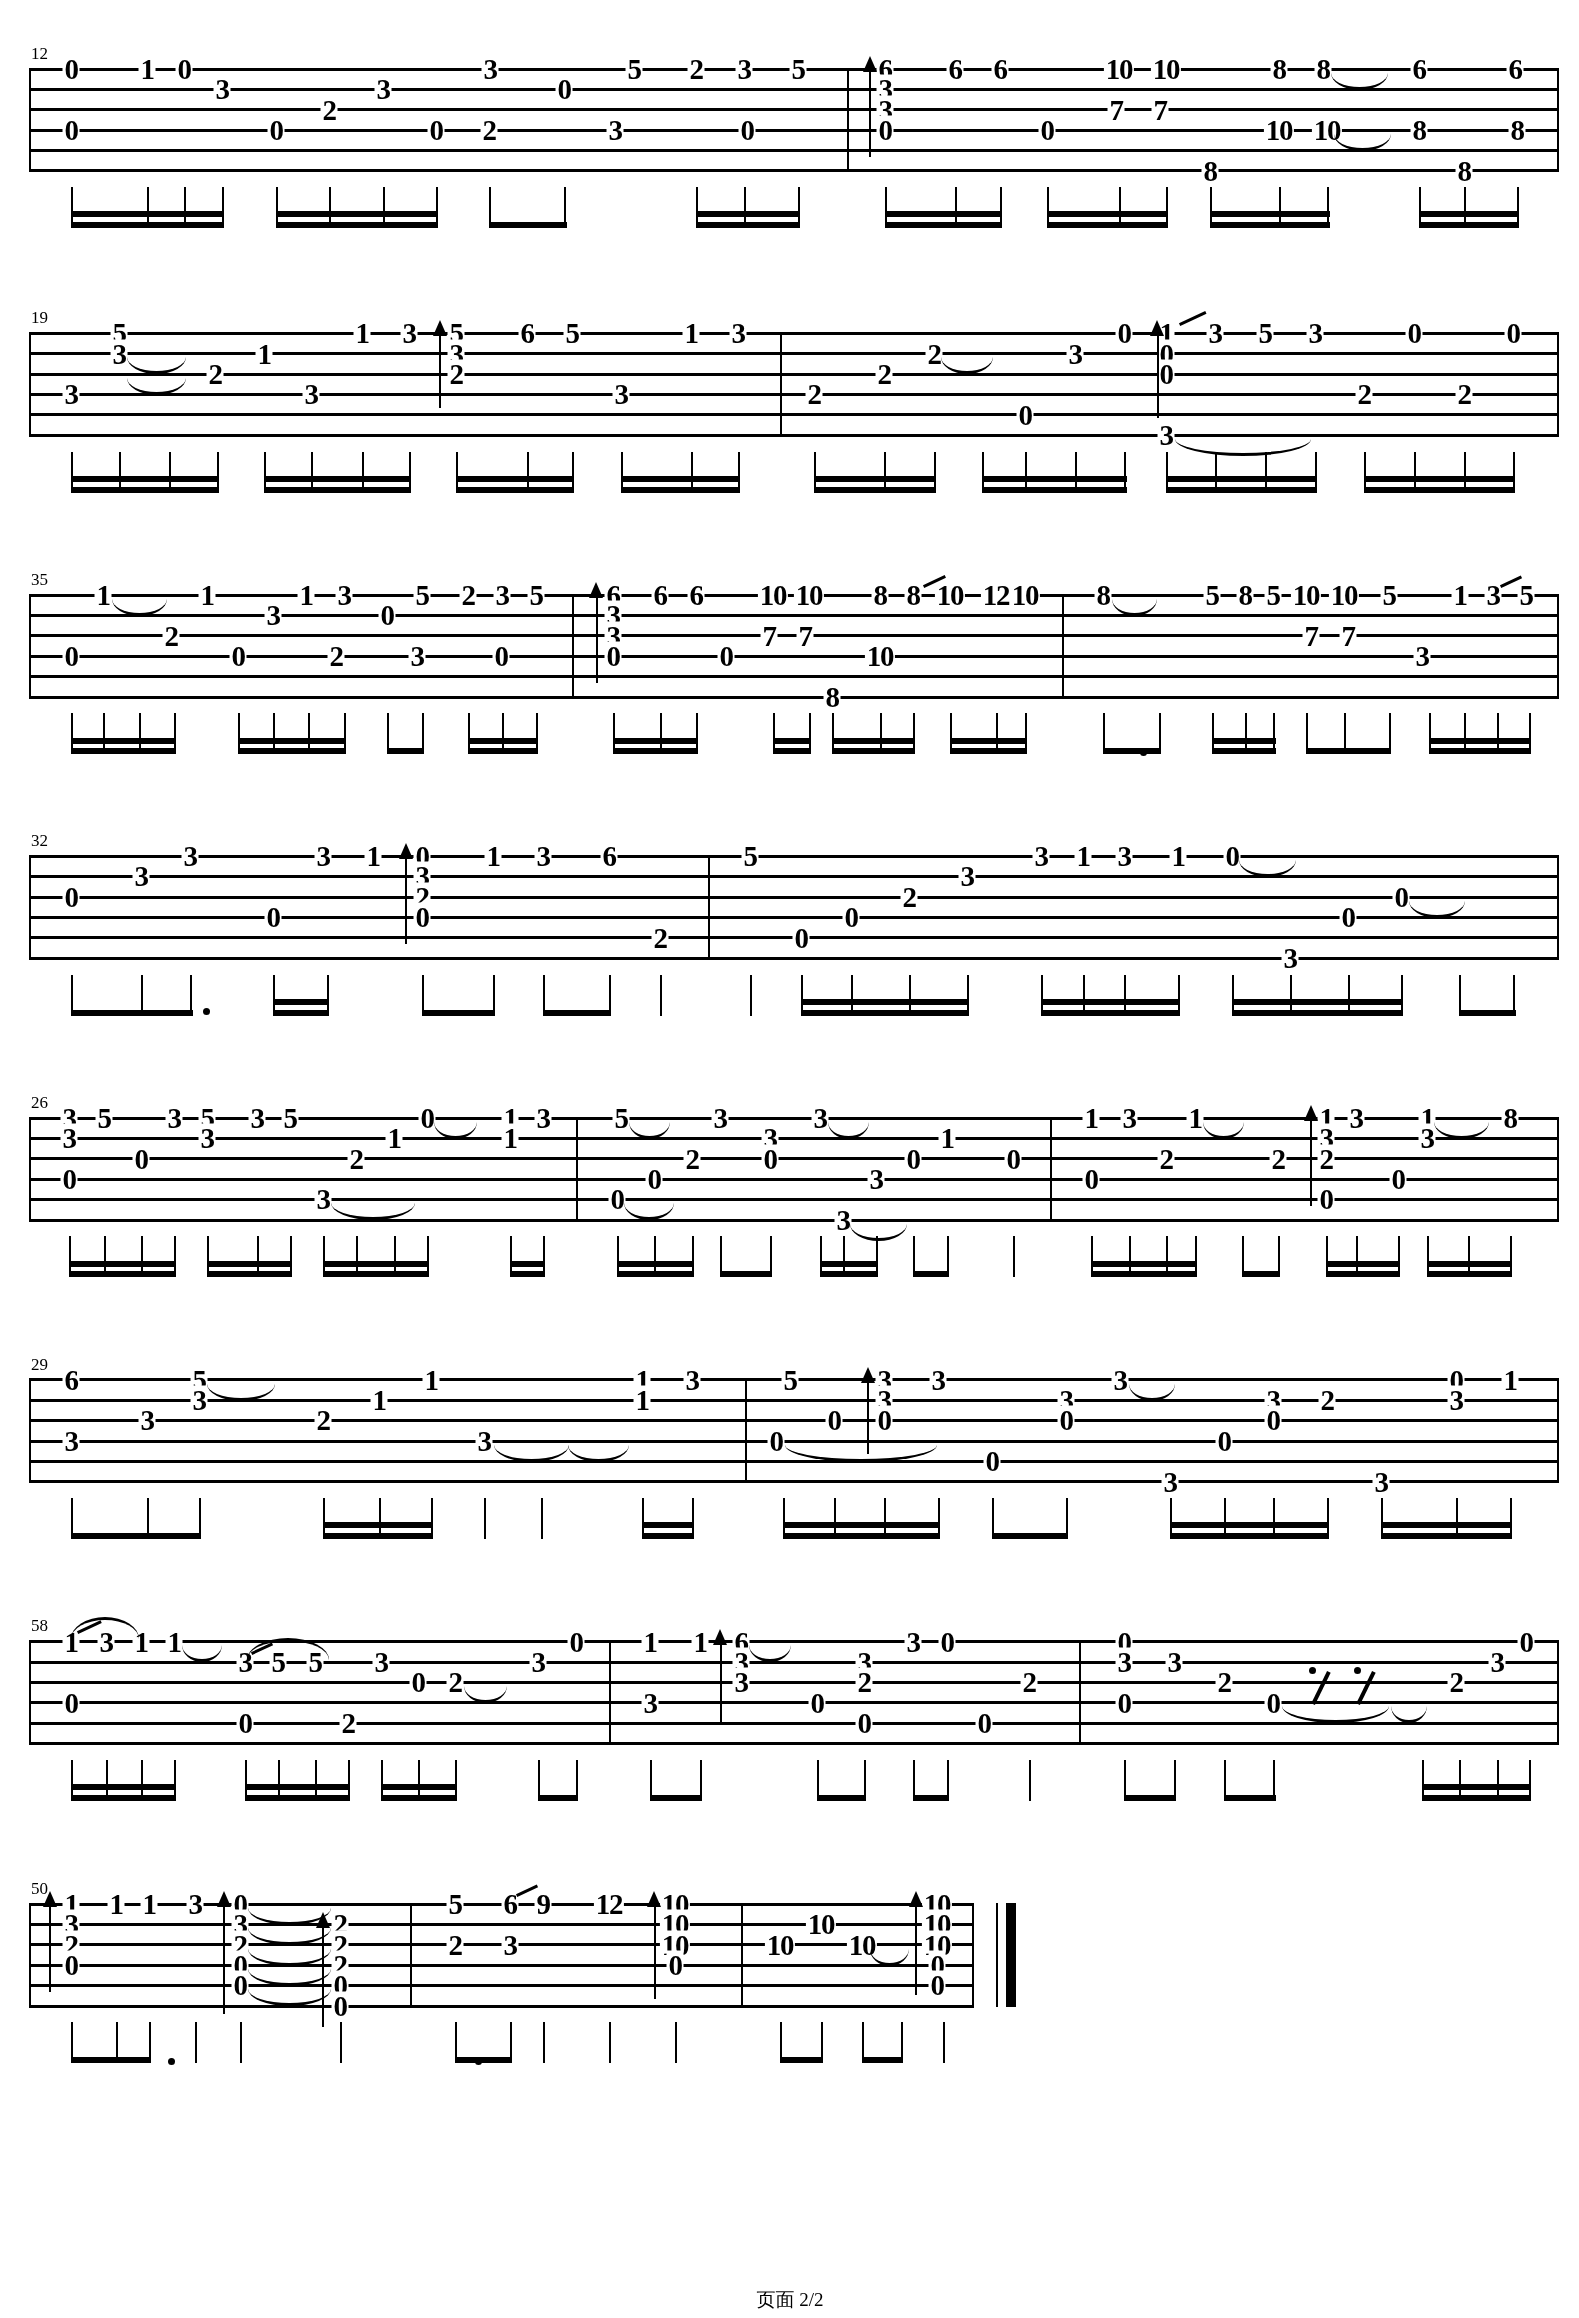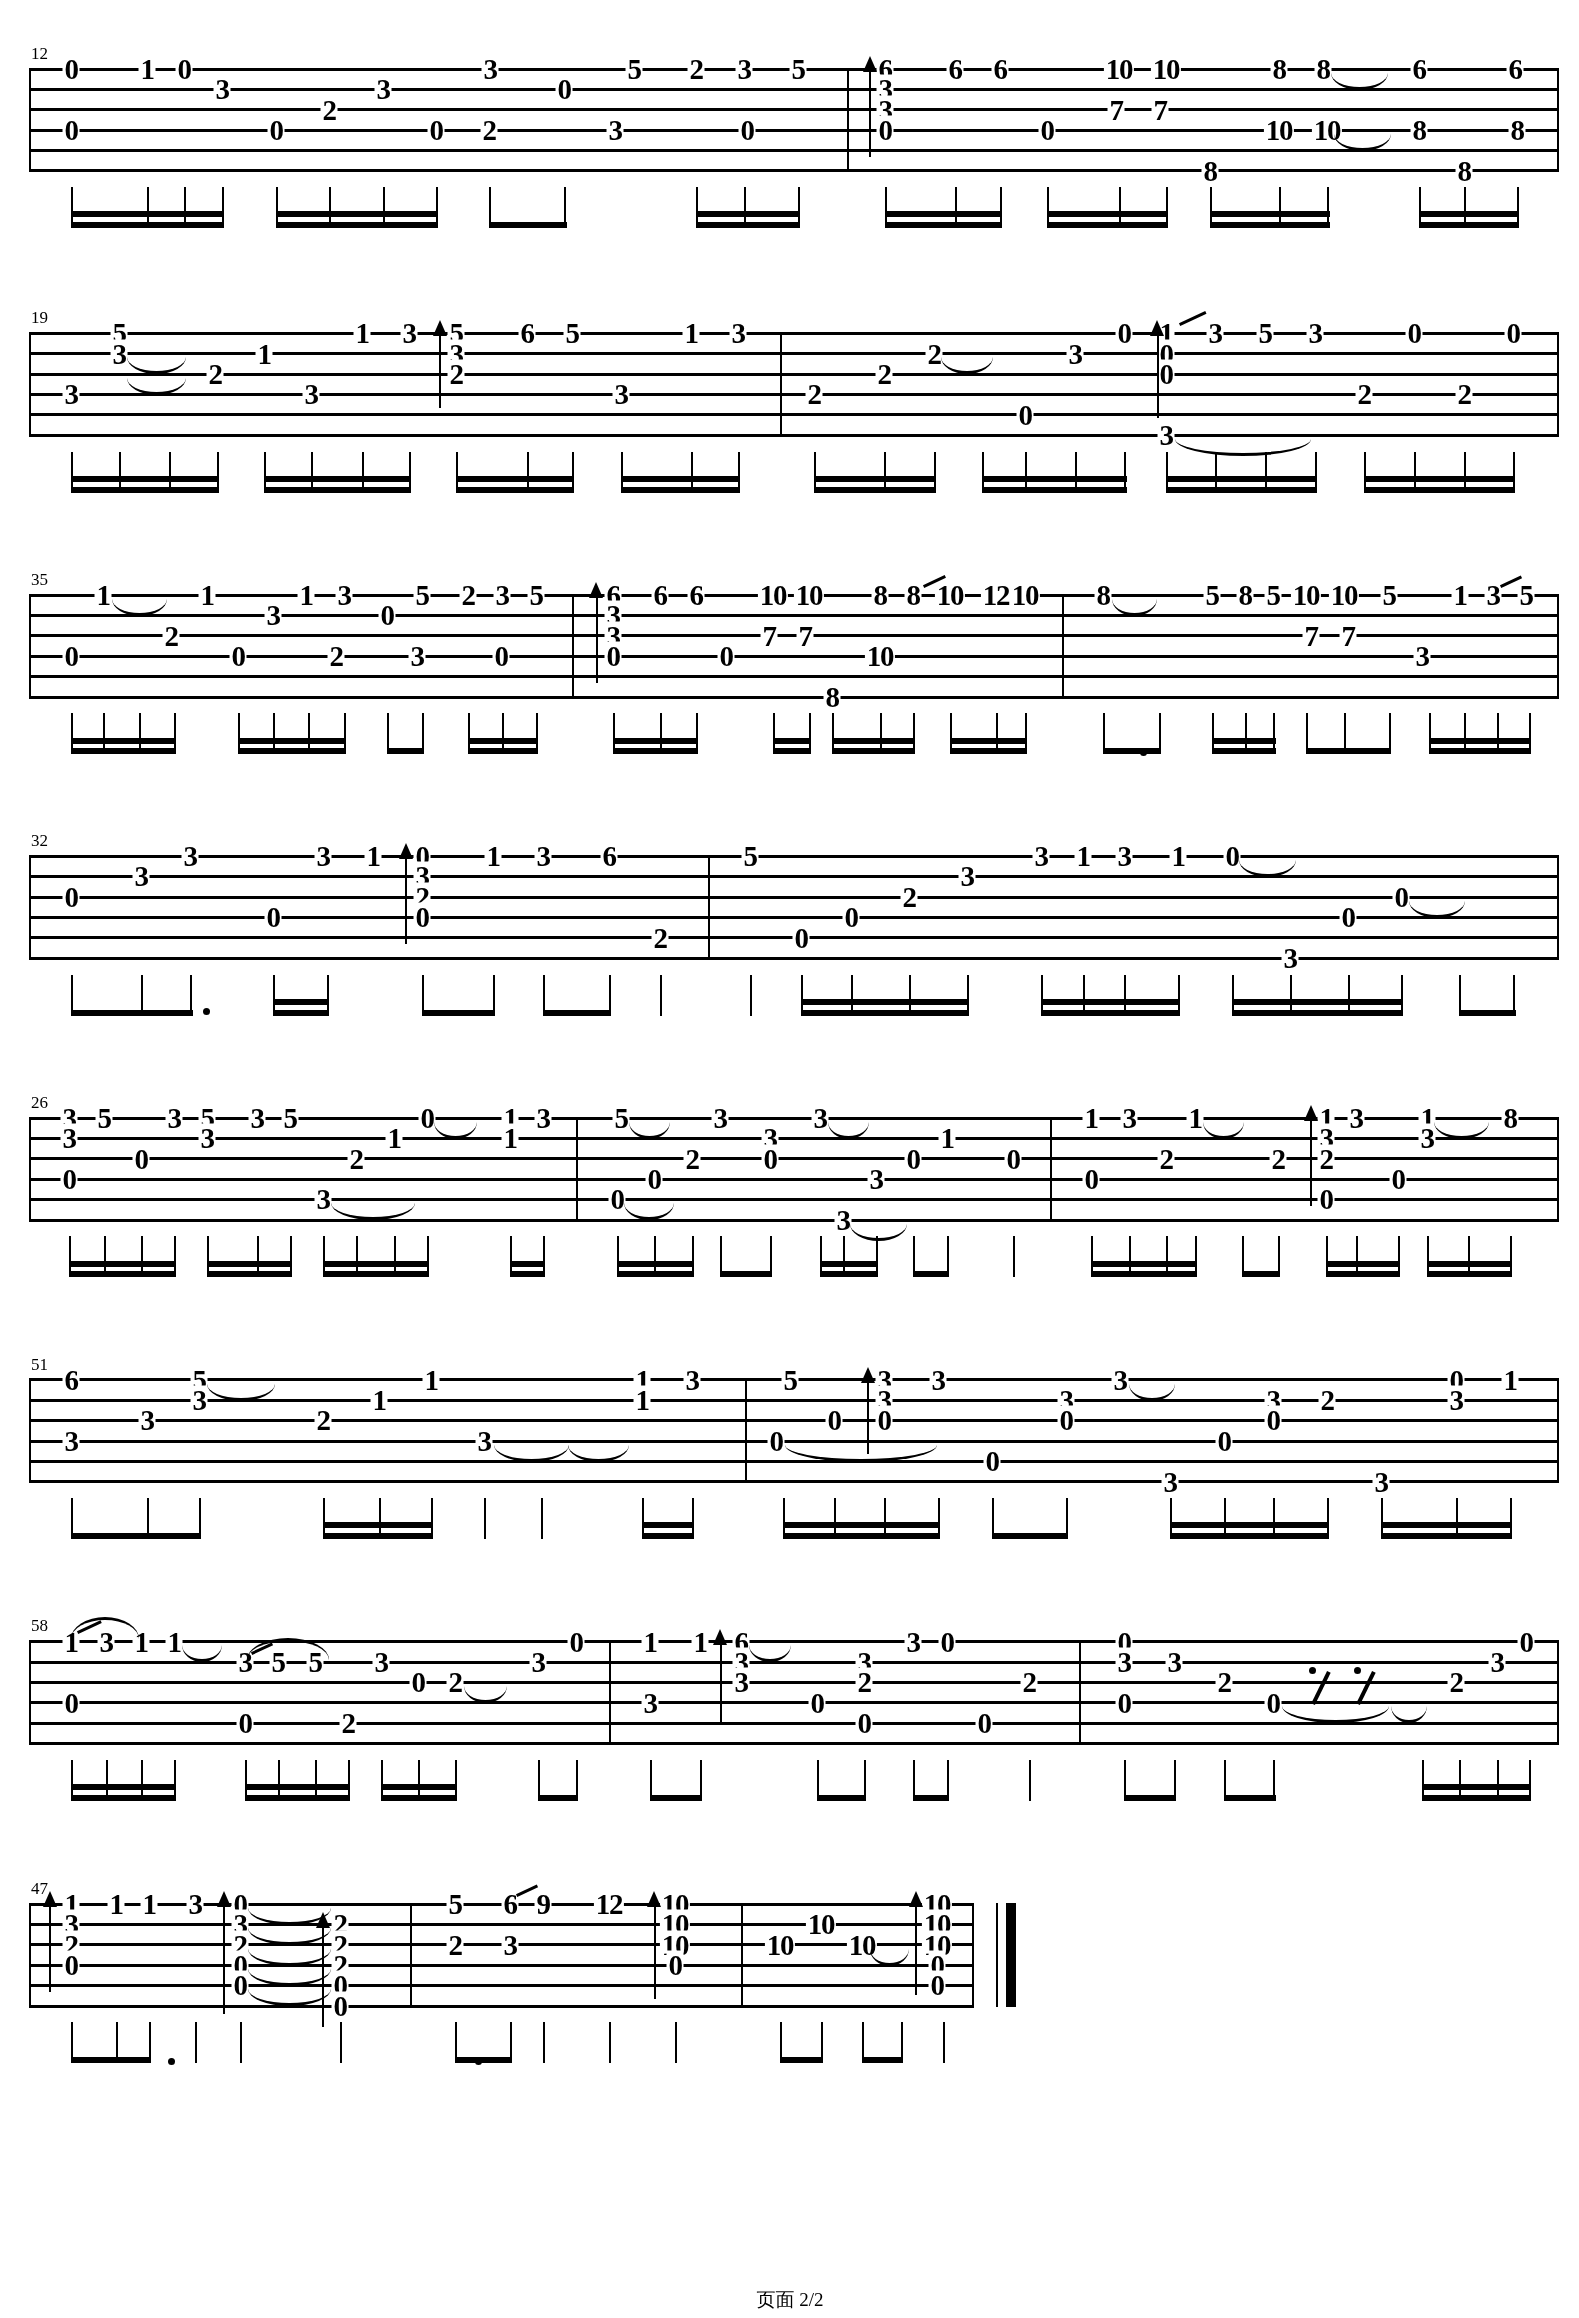--- a/index.html
+++ b/index.html
@@ -561,21 +561,21 @@
       <div class="stem" style="left: 1326px; top: 1236px; height: 41px;"></div>
       <div class="stem" style="left: 1356px; top: 1236px; height: 41px;"></div>
       <div class="stem" style="left: 1398px; top: 1236px; height: 41px;"></div>
       <div class="beam" style="left: 1326px; top: 1271px; width: 74px;"></div>
       <div class="beam" style="left: 1326px; top: 1261px; width: 74px;"></div>
       <div class="stem" style="left: 1427px; top: 1236px; height: 41px;"></div>
       <div class="stem" style="left: 1468px; top: 1236px; height: 41px;"></div>
       <div class="stem" style="left: 1510px; top: 1236px; height: 41px;"></div>
       <div class="beam" style="left: 1427px; top: 1271px; width: 85px;"></div>
       <div class="beam" style="left: 1427px; top: 1261px; width: 85px;"></div>
-      <div class="mnum" style="left: 31px; top: 1375px;">51</div>
+      <div class="mnum" style="left: 31px; top: 1375px;">29</div>
       <div class="staffline" style="left: 29px; top: 1378px; width: 1530px;"></div>
       <div class="staffline" style="left: 29px; top: 1399px; width: 1530px;"></div>
       <div class="staffline" style="left: 29px; top: 1419px; width: 1530px;"></div>
       <div class="staffline" style="left: 29px; top: 1440px; width: 1530px;"></div>
       <div class="staffline" style="left: 29px; top: 1460px; width: 1530px;"></div>
       <div class="staffline" style="left: 29px; top: 1480px; width: 1530px;"></div>
       <div class="vline" style="left: 29px; top: 1378px; height: 104px;"></div>
       <div class="vline" style="left: 1557px; top: 1378px; height: 104px;"></div>
       <div class="vline" style="left: 745px; top: 1378px; height: 104px;"></div>
       <div class="fret" style="left: 71px; top: 1380px;">6</div>
@@ -751,21 +751,21 @@
       <div class="beam" style="left: 1124px; top: 1795px; width: 52px;"></div>
       <div class="stem" style="left: 1224px; top: 1760px; height: 41px;"></div>
       <div class="stem" style="left: 1273px; top: 1760px; height: 41px;"></div>
       <div class="beam" style="left: 1224px; top: 1795px; width: 52px;"></div>
       <div class="stem" style="left: 1422px; top: 1760px; height: 41px;"></div>
       <div class="stem" style="left: 1459px; top: 1760px; height: 41px;"></div>
       <div class="stem" style="left: 1497px; top: 1760px; height: 41px;"></div>
       <div class="stem" style="left: 1529px; top: 1760px; height: 41px;"></div>
       <div class="beam" style="left: 1422px; top: 1795px; width: 109px;"></div>
       <div class="beam" style="left: 1422px; top: 1784px; width: 109px;"></div>
-      <div class="mnum" style="left: 31px; top: 1899px;">47</div>
+      <div class="mnum" style="left: 31px; top: 1899px;">50</div>
       <div class="staffline" style="left: 29px; top: 1903px; width: 945px;"></div>
       <div class="staffline" style="left: 29px; top: 1923px; width: 945px;"></div>
       <div class="staffline" style="left: 29px; top: 1943px; width: 945px;"></div>
       <div class="staffline" style="left: 29px; top: 1964px; width: 945px;"></div>
       <div class="staffline" style="left: 29px; top: 1984px; width: 945px;"></div>
       <div class="staffline" style="left: 29px; top: 2005px; width: 945px;"></div>
       <div class="vline" style="left: 29px; top: 1903px; height: 104px;"></div>
       <div class="vline" style="left: 972px; top: 1903px; height: 104px;"></div>
       <div class="vline" style="left: 410px; top: 1903px; height: 104px;"></div>
       <div class="vline" style="left: 741px; top: 1903px; height: 104px;"></div>

